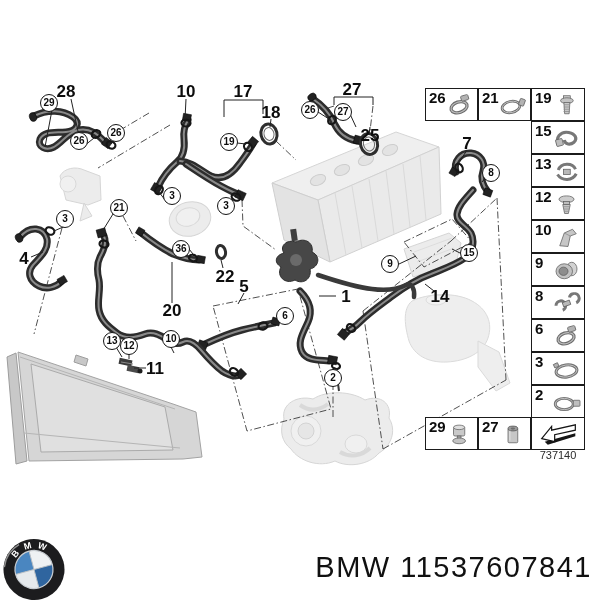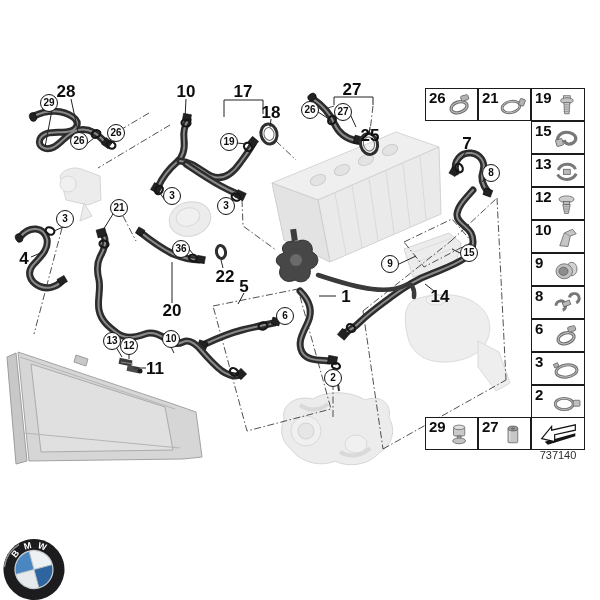--- a/index.html
+++ b/index.html
@@ -419,13 +419,14 @@
       </svg>
   </div>
   <div class="cell" style="left:531px;top:417px;width:54px;height:33px">
     <svg class="aricon" viewBox="0 0 52 34">
         <use href="#sym-dir-arrow"></use>
       </svg>
   </div>
 
   <span class="dwgnum">737140</span>
 
+  <span class="footer-text">BMW 11537607841</span>
 </div>
 
 </body></html>

